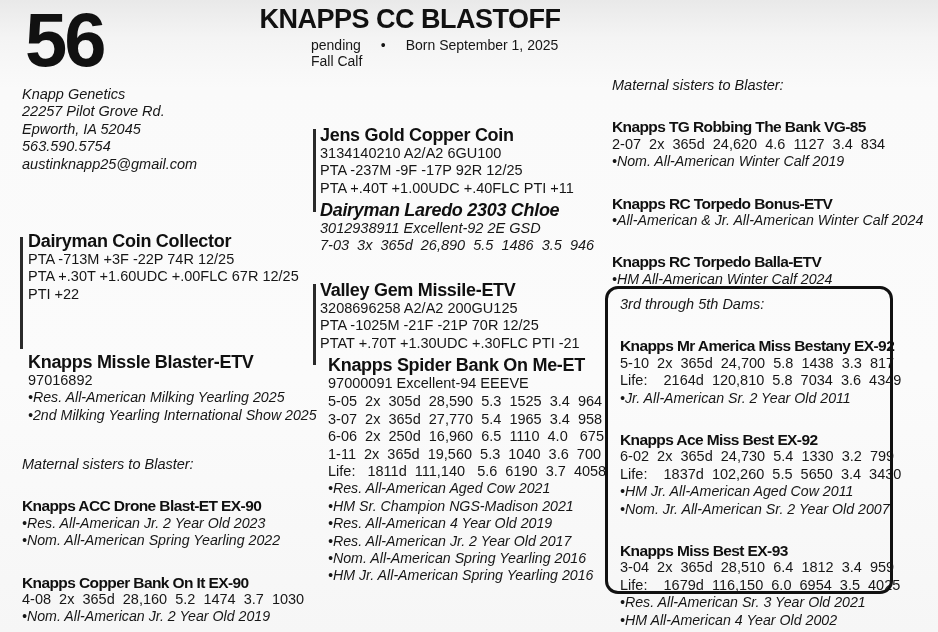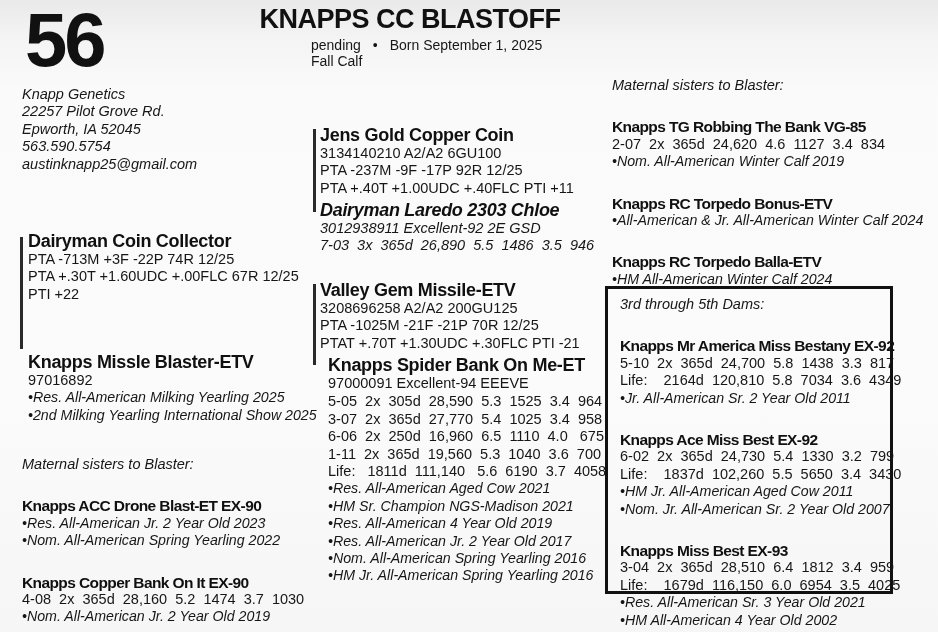--- a/index.html
+++ b/index.html
@@ -22,21 +22,21 @@
   .rec{white-space:pre;font-size:14.5px;line-height:17.4px;color:#161616;}
   .aw{font-style:italic;font-size:14.2px;line-height:17.4px;color:#161616;white-space:nowrap;}
   .lbl{font-style:italic;font-size:14.5px;line-height:17.4px;color:#161616;}
   .vline{width:2.5px;background:#2a2a2a;}
   .dams-box{
     border:3px solid #111;
     background:transparent;
     padding:7px 10px 6px 12px;
     box-sizing:border-box;
   }
-  .row{display:flex;gap:12px;align-items:baseline;}
+  .row{display:flex;gap:20px;align-items:baseline;}
 </style>
 </head>
 <body>
 
 <div id="canvas">
 
   <div class="abs lotnum" style="left:25px;top:2px;">56</div>
 
   <div class="abs title" style="left:230px;top:4px;width:360px;text-align:center;">KNAPPS CC BLASTOFF</div>
 
@@ -102,21 +102,21 @@
     <div class="hdg">Valley Gem Missile-ETV</div>
     <div class="t">3208696258   A2/A2   200GU125</div>
     <div class="t">PTA -1025M -21F -21P 70R 12/25</div>
     <div class="t">PTAT +.70T +1.30UDC +.30FLC PTI -21</div>
   </div>
 
   <div class="abs" style="left:320px;top:355px;margin-left:8px;">
     <div class="hdg">Knapps Spider Bank On Me-ET</div>
     <div class="t" style="margin-bottom:1px;">97000091   Excellent-94 EEEVE</div>
     <div class="rec">5-05  2x  305d  28,590  5.3  1525  3.4  964</div>
-    <div class="rec">3-07  2x  365d  27,770  5.4  1025  3.4  958</div>
+    <div class="rec">3-07  2x  365d  27,770  5.4  1965  3.4  958</div>
     <div class="rec">6-06  2x  250d  16,960  6.5  1110  4.0   675</div>
     <div class="rec">1-11  2x  365d  19,560  5.3  1040  3.6  700</div>
     <div class="rec">Life:   1811d  111,140   5.6  6190  3.7  4058</div>
     <div class="aw">•Res. All-American Aged Cow 2021</div>
     <div class="aw">•HM Sr. Champion NGS-Madison 2021</div>
     <div class="aw">•Res. All-American 4 Year Old 2019</div>
     <div class="aw">•Res. All-American Jr. 2 Year Old 2017</div>
     <div class="aw">•Nom. All-American Spring Yearling 2016</div>
     <div class="aw">•HM Jr. All-American Spring Yearling 2016</div>
   </div>
@@ -125,21 +125,21 @@
     <div class="lbl">Maternal sisters to Blaster:</div>
     <div class="cowname">Knapps TG Robbing The Bank VG-85</div>
     <div class="rec">2-07  2x  365d  24,620  4.6  1127  3.4  834</div>
     <div class="aw">•Nom. All-American Winter Calf 2019</div>
     <div class="cowname">Knapps RC Torpedo Bonus-ETV</div>
     <div class="aw">•All-American &amp; Jr. All-American Winter Calf 2024</div>
     <div class="cowname">Knapps RC Torpedo Balla-ETV</div>
     <div class="aw">•HM All-American Winter Calf 2024</div>
   </div>
 
-  <div class="abs dams-box" style="left:605px;top:286px;width:288px;height:308px;">
+  <div class="abs dams-box" style="left:605px;top:286px;width:288px;height:308px;border-radius:13px;">
     <div class="lbl">3rd through 5th Dams:</div>
 
     <div class="cowname">Knapps Mr America Miss Bestany EX-92</div>
     <div class="rec">5-10  2x  365d  24,700  5.8  1438  3.3  817</div>
     <div class="rec">Life:    2164d  120,810  5.8  7034  3.6  4349</div>
     <div class="aw">•Jr. All-American Sr. 2 Year Old 2011</div>
 
     <div class="cowname">Knapps Ace Miss Best EX-92</div>
     <div class="rec">6-02  2x  365d  24,730  5.4  1330  3.2  799</div>
     <div class="rec">Life:    1837d  102,260  5.5  5650  3.4  3430</div>

